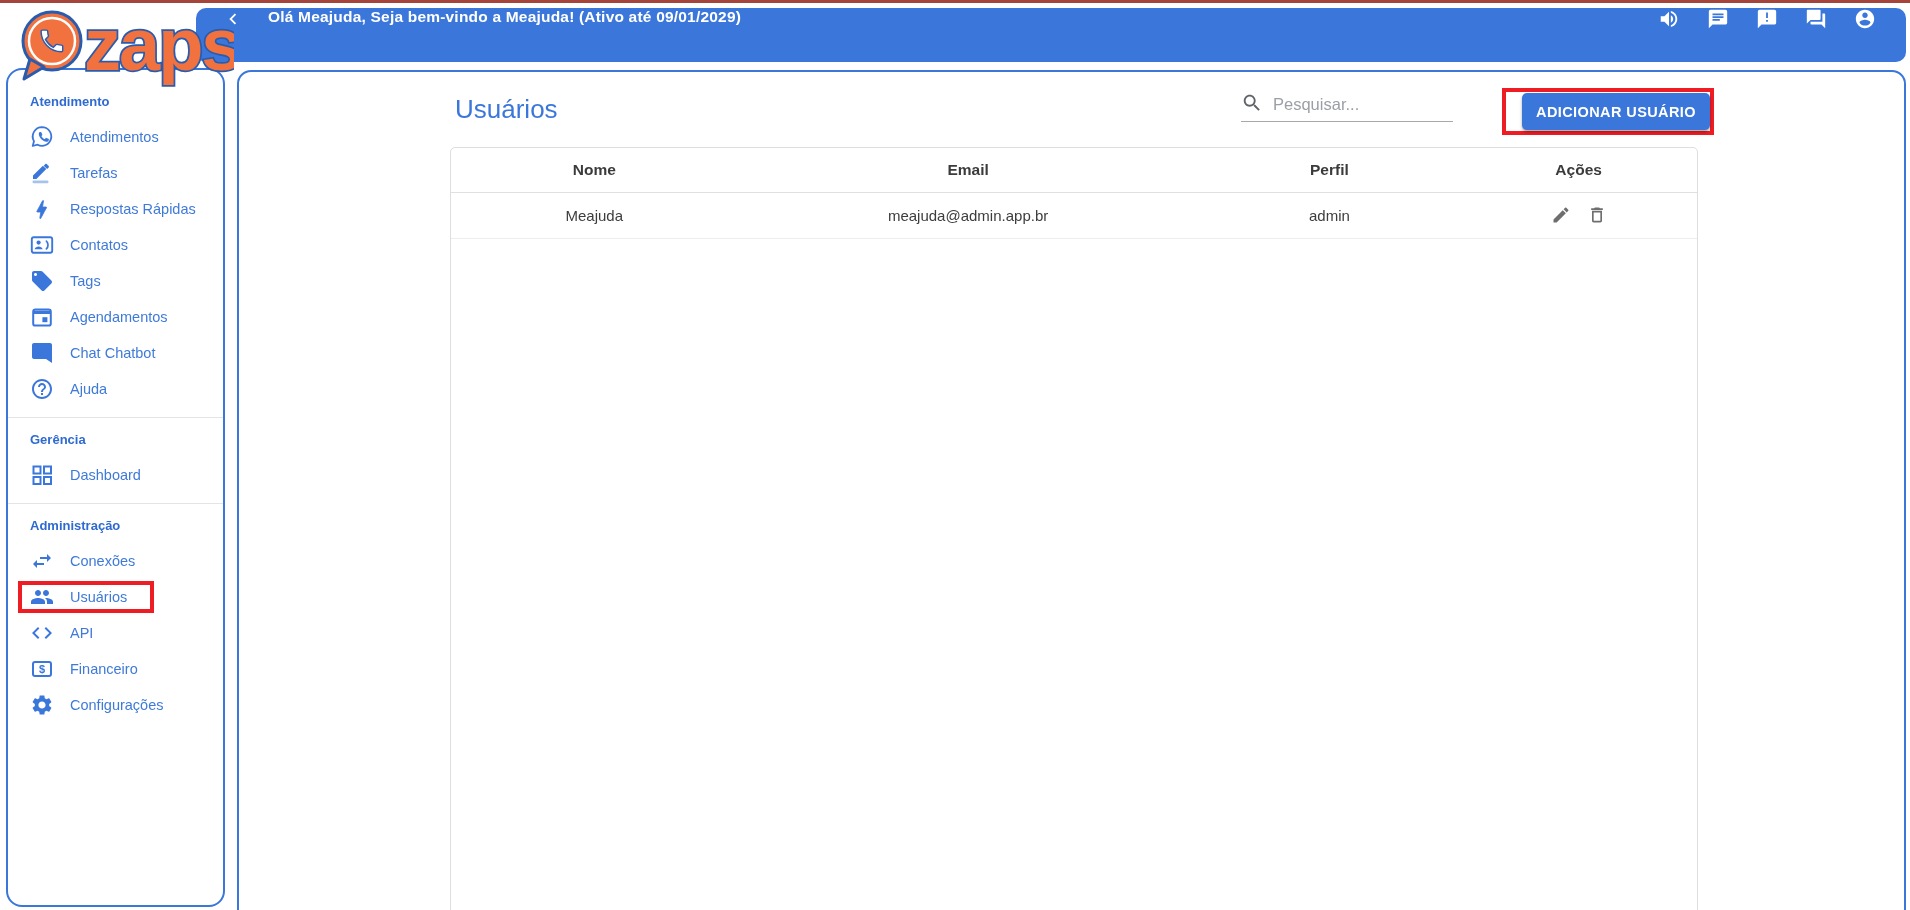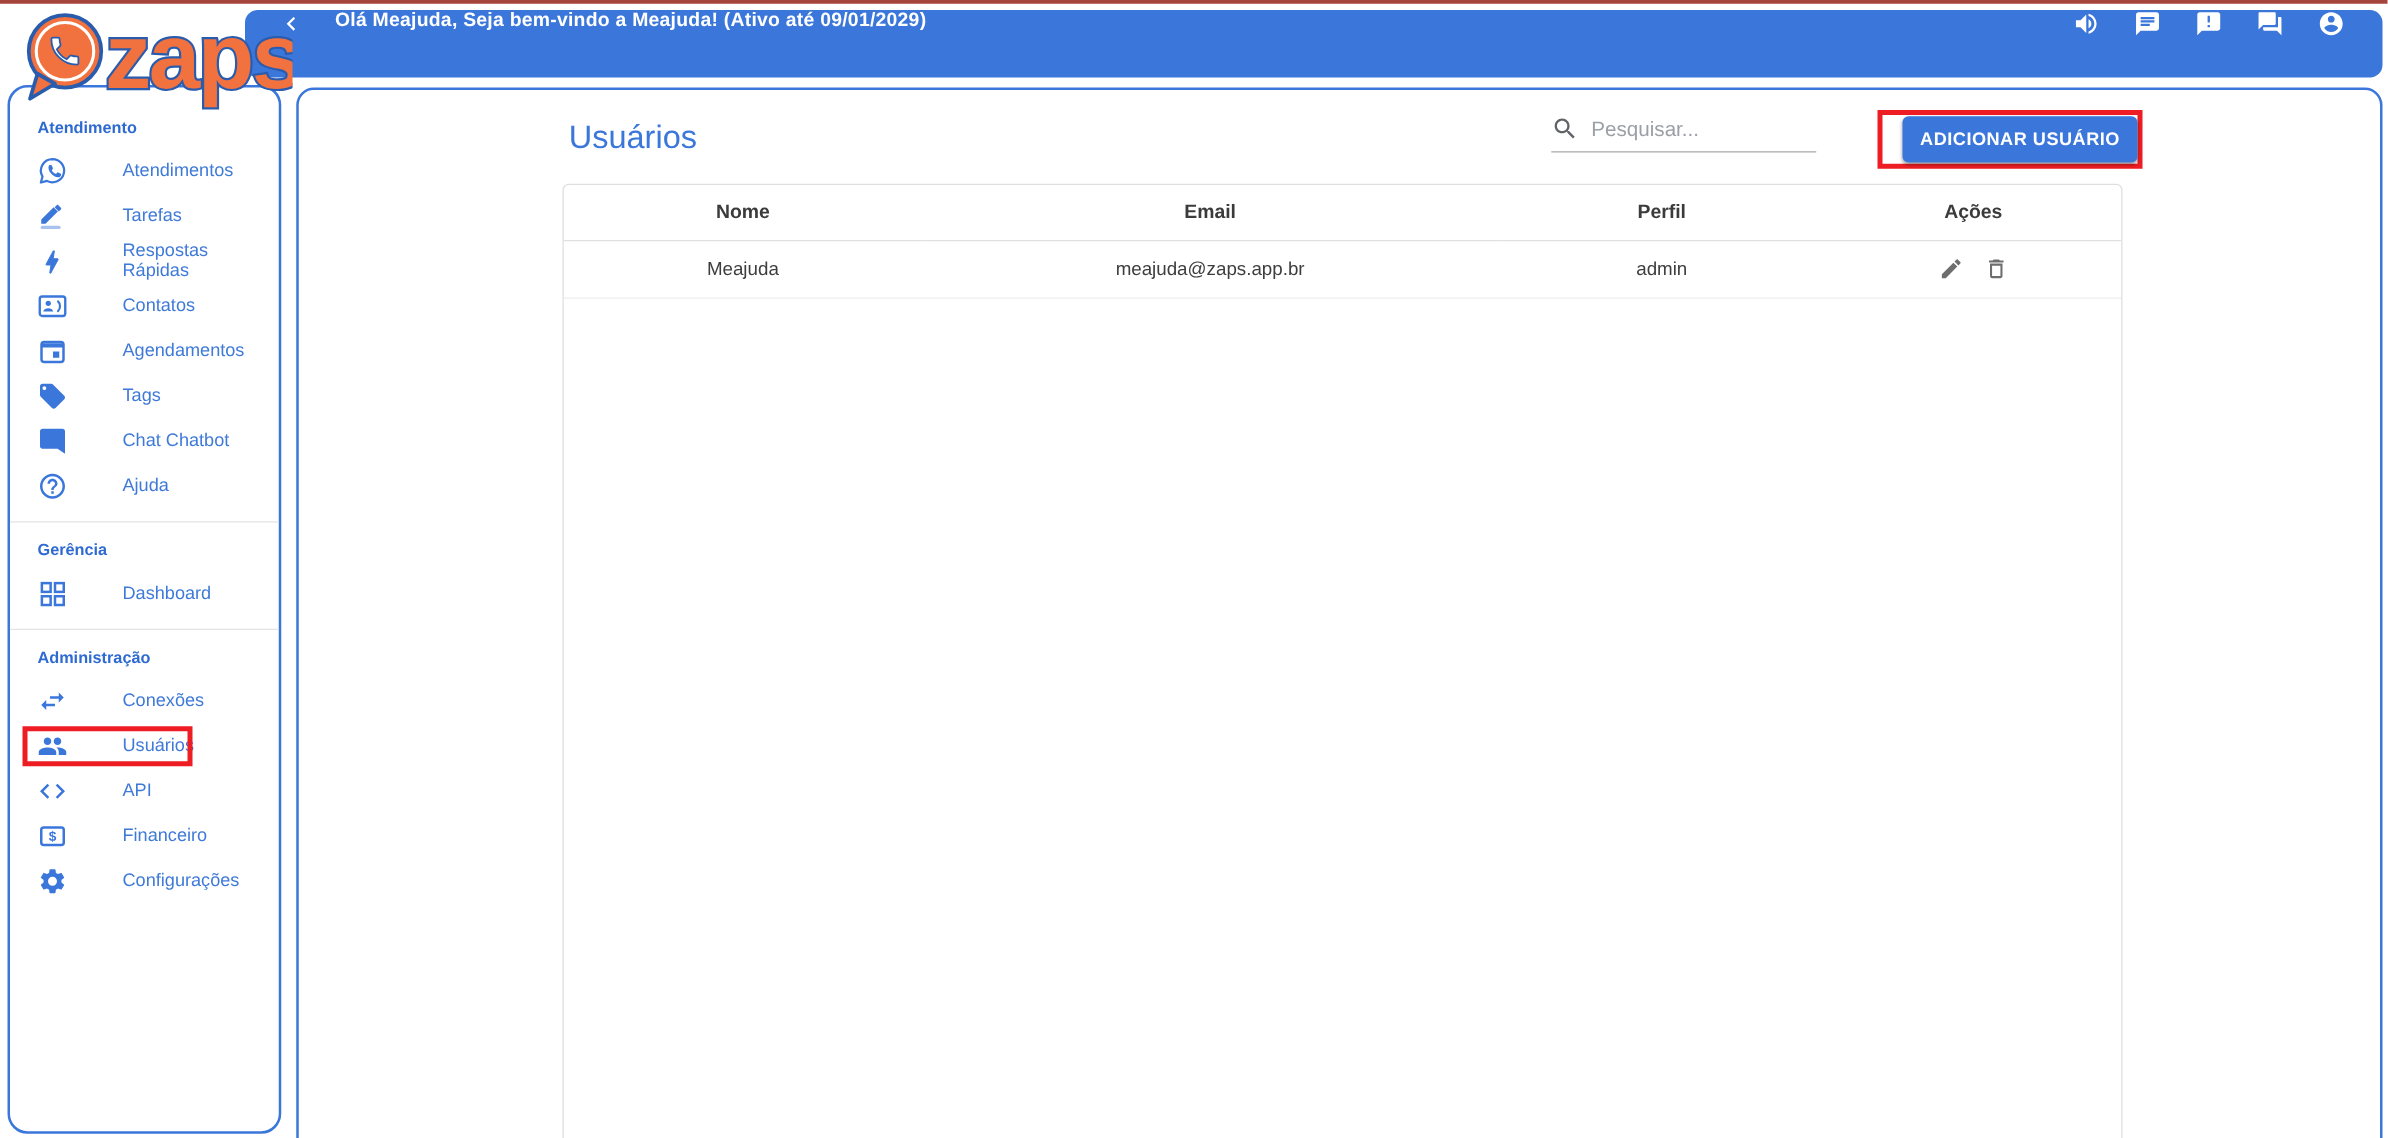--- a/index.html
+++ b/index.html
@@ -22,21 +22,21 @@
   .topbar .icons .tbico { width:22px; height:22px; cursor:pointer; }
   svg { display:block; }
 
   
   .sidebar { position:absolute; left:6px; top:68px; width:219px; height:839px;
              border:2px solid #3b77db; border-radius:16px; background:#fff; z-index:1;
              padding-top:10px; }
   .section-title { font-size:13px; font-weight:bold; color:#2e6ad1; margin:14px 0 10px 22px; }
   .nav-item { position:relative; height:36px; display:flex; align-items:center; padding-left:22px; cursor:pointer; }
   .nav-item .nico { width:24px; height:24px; color:#3b77db; flex:none; }
-  .nav-item .nlabel { margin-left:44px; font-size:14.5px; color:#3f7ad8; }
+  .nav-item .nlabel { margin-left:16px; font-size:14.5px; color:#3f7ad8; }
   .divider { border-top:1px solid #e4e4e4; margin:10px 0; }
   .nav-item.annotated::before { content:""; position:absolute; left:10px; top:2px;
       width:128px; height:24px; border:4px solid #ee1d23; pointer-events:none; }
 
   
   .main { position:absolute; left:237px; top:70px; width:1669px; height:856px;
           border:2px solid #3b77db; border-radius:14px; background:#fff; }
   .page-title { position:absolute; left:216px; top:22px; font-size:26px; font-weight:500; color:#3b77db; }
 
   .search { position:absolute; left:1002px; top:20px; width:212px; display:flex; align-items:flex-end;
@@ -162,35 +162,35 @@
           <path d="M4.6 16.2c.3-1.9 2.4-2.7 4-2.7s3.7.8 4 2.7z"></path>
           <path d="M16.4 8.1c1 .9 1.6 2.3 1.6 3.9s-.6 3-1.6 3.9" fill="none" stroke="currentColor" stroke-width="1.7" stroke-linecap="round"></path>
         </svg>
     </span>
     <span class="nlabel">Contatos</span>
   </div>
 
   <div class="nav-item">
     <span class="nico">
       <svg viewBox="0 0 24 24" width="24" height="24" fill="currentColor">
+          <path d="M21.4 11.6l-9-9C12 2.2 11.6 2 11 2H4c-1.1 0-2 .9-2 2v7c0 .6.2 1.1.6 1.4l9 9c.4.4.9.6 1.4.6s1-.2 1.4-.6l7-7c.4-.4.6-.9.6-1.4s-.2-1-.6-1.4zM5.5 7C4.7 7 4 6.3 4 5.5S4.7 4 5.5 4 7 4.7 7 5.5 6.3 7 5.5 7z"></path>
+        </svg>
+    </span>
+    <span class="nlabel">Tags</span>
+  </div>
+
+  <div class="nav-item">
+    <span class="nico">
+      <svg viewBox="0 0 24 24" width="24" height="24" fill="currentColor">
           <rect x="3.2" y="4.6" width="17.6" height="16" rx="2.2" fill="none" stroke="currentColor" stroke-width="2"></rect>
           <path d="M3.6 5.6h16.8v3.4H3.6z"></path>
           <rect x="12.4" y="12.2" width="5" height="5"></rect>
         </svg>
     </span>
     <span class="nlabel">Agendamentos</span>
-  </div>
-
-  <div class="nav-item">
-    <span class="nico">
-      <svg viewBox="0 0 24 24" width="24" height="24" fill="currentColor">
-          <path d="M21.4 11.6l-9-9C12 2.2 11.6 2 11 2H4c-1.1 0-2 .9-2 2v7c0 .6.2 1.1.6 1.4l9 9c.4.4.9.6 1.4.6s1-.2 1.4-.6l7-7c.4-.4.6-.9.6-1.4s-.2-1-.6-1.4zM5.5 7C4.7 7 4 6.3 4 5.5S4.7 4 5.5 4 7 4.7 7 5.5 6.3 7 5.5 7z"></path>
-        </svg>
-    </span>
-    <span class="nlabel">Tags</span>
   </div>
 
   <div class="nav-item">
     <span class="nico">
       <svg viewBox="0 0 24 24" width="24" height="24" fill="currentColor">
           <path d="M20 2H4C2.9 2 2 2.9 2 4v12c0 1.1.9 2 2 2h12l6 4V4c0-1.1-.9-2-2-2z"></path>
         </svg>
     </span>
     <span class="nlabel">Chat Chatbot</span>
   </div>
@@ -298,21 +298,21 @@
         <tr>
           <th>Nome</th>
           <th>Email</th>
           <th>Perfil</th>
           <th>Ações</th>
         </tr>
       </thead>
       <tbody>
         <tr>
           <td>Meajuda</td>
-          <td>meajuda@zaps.app.br</td>
+          <td>meajuda@admin.app.br</td>
           <td>admin</td>
           <td>
             <span class="actions">
               <span class="aico">
                 <svg viewBox="0 0 24 24" width="20" height="20" fill="currentColor">
                     <path d="M3 17.25V21h3.75L17.81 9.94l-3.75-3.75L3 17.25zM20.71 7.04c.39-.39.39-1.02 0-1.41l-2.34-2.34c-.39-.39-1.02-.39-1.41 0l-1.83 1.83 3.75 3.75 1.83-1.83z"></path>
                   </svg>
               </span>
               <span class="aico">
                 <svg viewBox="0 0 24 24" width="20" height="20" fill="currentColor">

